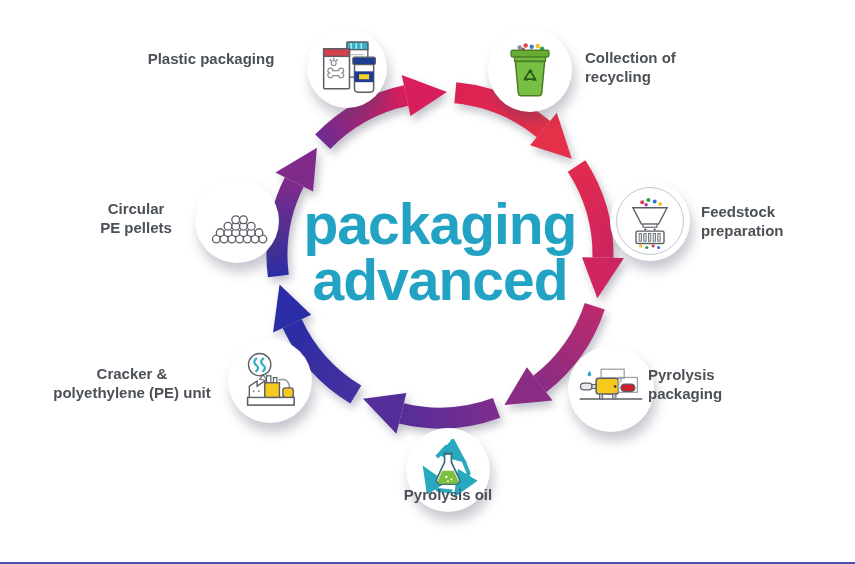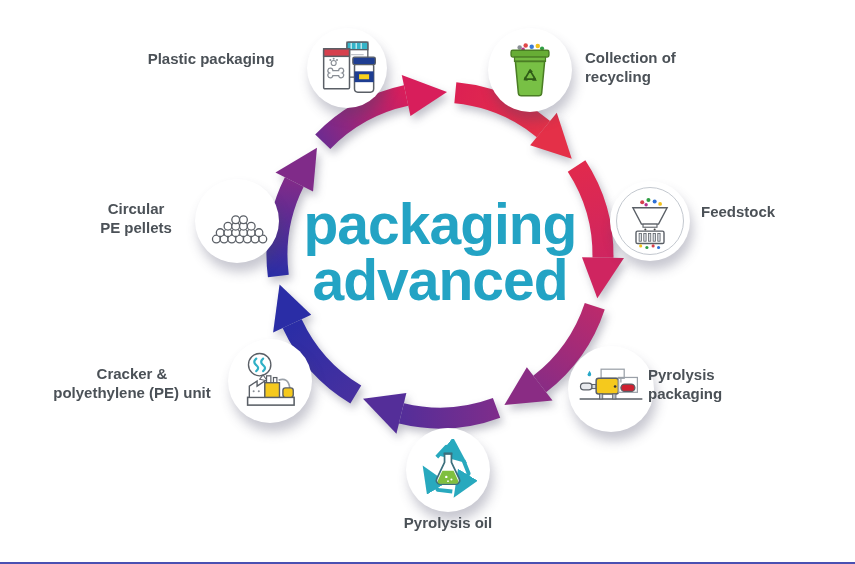--- a/index.html
+++ b/index.html
@@ -238,28 +238,29 @@
     <div>Plastic packaging</div>
   </div>
 
   <div class="label l" style="left:585px;top:48px;width:190px;">
     <div>Collection of</div>
     <div>recycling</div>
   </div>
 
   <div class="label l" style="left:701px;top:202px;width:130px;">
     <div>Feedstock</div>
+    <div>preparation</div>
   </div>
 
   <div class="label l" style="left:648px;top:365px;width:120px;">
     <div>Pyrolysis</div>
     <div>packaging</div>
   </div>
 
-  <div class="label c" style="left:348px;top:513px;width:200px;">
+  <div class="label c" style="left:348px;top:485px;width:200px;">
     <div>Pyrolysis oil</div>
   </div>
 
   <div class="label r" style="left:40px;top:364px;width:184px;">
     <div>Cracker &amp;</div>
     <div>polyethylene (PE) unit</div>
   </div>
 
   <div class="label r" style="left:86px;top:199px;width:100px;">
     <div>Circular</div>

